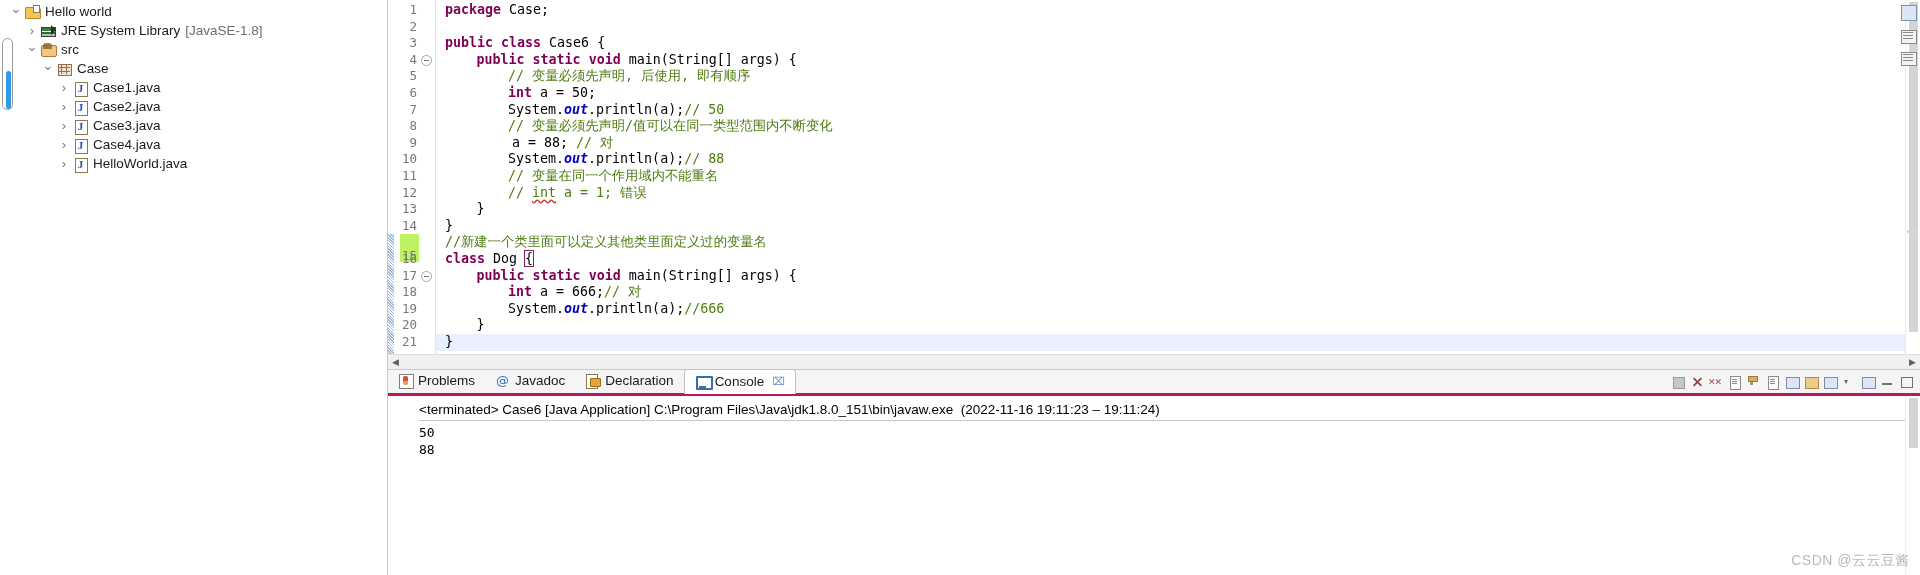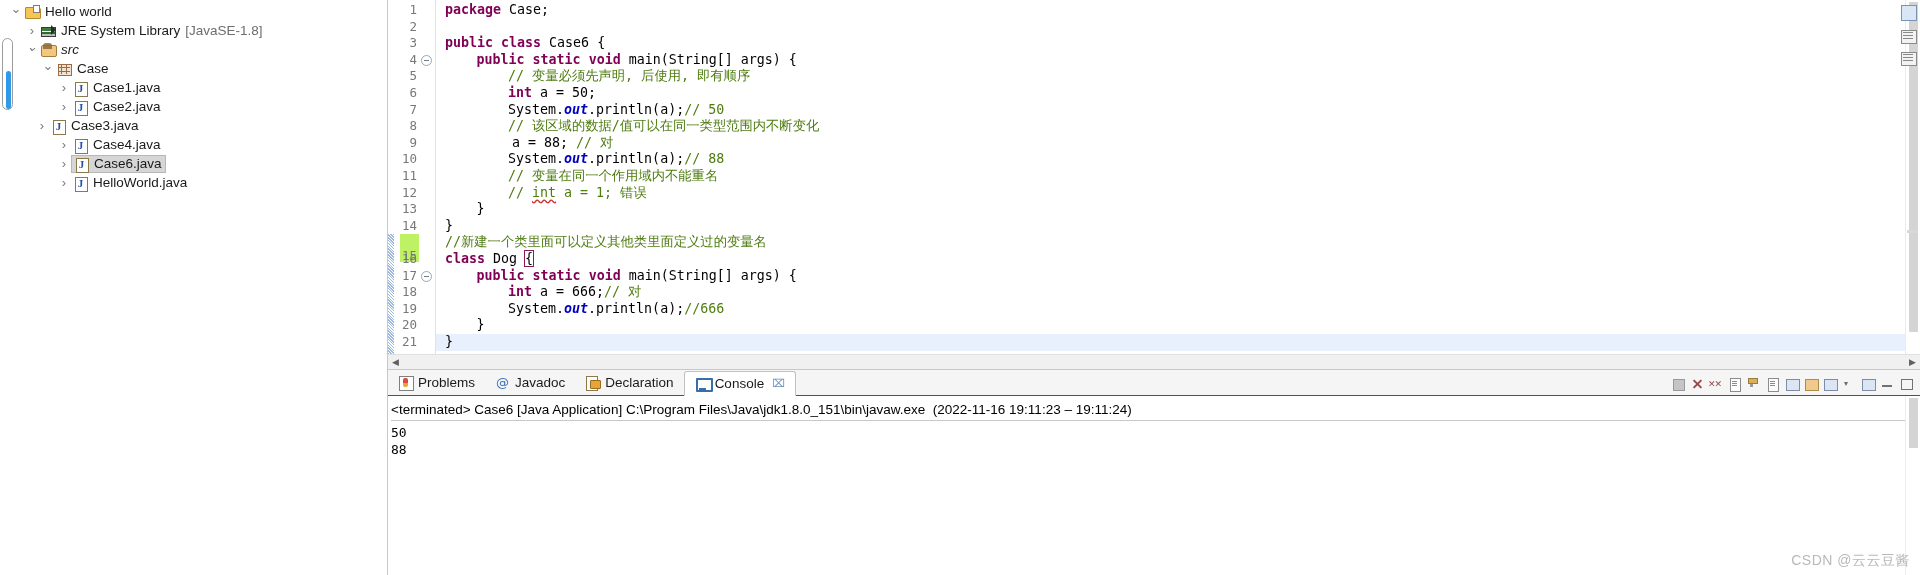--- a/index.html
+++ b/index.html
@@ -205,21 +205,21 @@
   #console {
     position:relative; flex:1 1 auto;
     display:flex; flex-direction:column;
     background:#ffffff;
     border-top:1px solid #c8c8c8;
   }
   .tabbar {
     position:relative;
     height:26px; display:flex; align-items:flex-end;
     background:#f5f5f5;
-    border-bottom:1px solid #be185d;
+    border-bottom:3px solid #be185d;
   }
   .tab {
     display:flex; align-items:center; gap:5px;
     height:25px; padding:0 10px;
     font-size:13.5px; color:#1a1a1a; white-space:nowrap;
   }
   .tab.active {
     background:#ffffff;
     border:1px solid #c2c2c2; border-bottom:1px solid #ffffff;
     border-radius:3px 3px 0 0;
@@ -305,20 +305,21 @@
     background:#5a5a5a;
   }
   .tbi-max::before {
     content:""; position:absolute; left:3px; top:3px; width:10px; height:9px;
     border:1px solid #5a5a5a;
   }
 
   .console-body {
     position:relative; flex:1 1 auto; background:#ffffff; overflow:hidden;
     display:flex;
+    margin-left:28px;
   }
   .console-text {
     flex:1 1 auto; padding:4px 0 0 3px;
     font-family:"DejaVu Sans", sans-serif;
   }
   .cline {
     font-family:"DejaVu Sans Mono", monospace;
     font-size:13px; line-height:17px; color:#000000; white-space:pre;
   }
   .cline.head {
@@ -369,21 +370,21 @@
           </span>
         </div>
         <div class="tree-row" style="padding-left: 24px;">
           <span class="twisty closed"></span>
           <span class="lbl-wrap">
             <span class="ticon ic-jre"></span>
             <span class="tlabel">JRE System Library</span>
             <span class="tlabel-dim">[JavaSE-1.8]</span>
           </span>
         </div>
-        <div class="tree-row" style="padding-left: 24px; font-style: italic;">
+        <div class="tree-row" style="padding-left: 24px;">
           <span class="twisty open"></span>
           <span class="lbl-wrap">
             <span class="ticon ic-src"></span>
             <span class="tlabel">src</span>
           </span>
         </div>
         <div class="tree-row" style="padding-left: 40px;">
           <span class="twisty open"></span>
           <span class="lbl-wrap">
             <span class="ticon ic-pkg"></span>
@@ -397,39 +398,32 @@
             <span class="tlabel">Case1.java</span>
           </span>
         </div>
         <div class="tree-row" style="padding-left: 56px;">
           <span class="twisty closed"></span>
           <span class="lbl-wrap">
             <span class="ticon ic-java"></span>
             <span class="tlabel">Case2.java</span>
           </span>
         </div>
-        <div class="tree-row" style="padding-left: 34px;">
+        <div class="tree-row" style="padding-left: 56px;">
           <span class="twisty closed"></span>
           <span class="lbl-wrap">
             <span class="ticon ic-java"></span>
             <span class="tlabel">Case3.java</span>
           </span>
         </div>
         <div class="tree-row" style="padding-left: 56px;">
           <span class="twisty closed"></span>
           <span class="lbl-wrap">
             <span class="ticon ic-java"></span>
             <span class="tlabel">Case4.java</span>
-          </span>
-        </div>
-        <div class="tree-row selected" style="padding-left: 56px;">
-          <span class="twisty closed"></span>
-          <span class="lbl-wrap">
-            <span class="ticon ic-java"></span>
-            <span class="tlabel">Case6.java</span>
           </span>
         </div>
         <div class="tree-row" style="padding-left: 56px;">
           <span class="twisty closed"></span>
           <span class="lbl-wrap">
             <span class="ticon ic-java"></span>
             <span class="tlabel">HelloWorld.java</span>
           </span>
         </div>
       </div>
@@ -470,21 +464,21 @@
           <div class="ln" style="top: 334px;">21</div>
           <div class="ln" style="top: 350.6px;">22</div>
         </div>
       <div class="code-area" id="code-area">
           <div class="cl" style="top: 2px; left: 9px;"><span class="kw">package</span> Case;</div>
           <div class="cl" style="top: 35.2px; left: 9px;"><span class="kw">public</span> <span class="kw">class</span> Case6 {</div>
           <div class="cl" style="top: 51.8px; left: 40.5px;"><span class="kw">public</span> <span class="kw">static</span> <span class="kw">void</span> main(String[] args) {</div>
           <div class="cl" style="top: 68.4px; left: 72px;"><span class="cm">// 变量必须先声明, 后使用, 即有顺序</span></div>
           <div class="cl" style="top: 85px; left: 72px;"><span class="kw">int</span> a = 50;</div>
           <div class="cl" style="top: 101.6px; left: 72px;">System.<span class="fld">out</span>.println(a);<span class="cm">// 50</span></div>
-          <div class="cl" style="top: 118.2px; left: 72px;"><span class="cm">// 该区域的数据/值可以在同一类型范围内不断变化</span></div>
+          <div class="cl" style="top: 118.2px; left: 72px;"><span class="cm">// 变量必须先声明/值可以在同一类型范围内不断变化</span></div>
           <div class="cl" style="top: 134.8px; left: 76px;">a = 88; <span class="cm">// 对</span></div>
           <div class="cl" style="top: 151.4px; left: 72px;">System.<span class="fld">out</span>.println(a);<span class="cm">// 88</span></div>
           <div class="cl" style="top: 168px; left: 72px;"><span class="cm">// 变量在同一个作用域内不能重名</span></div>
           <div class="cl" style="top: 184.6px; left: 72px;"><span class="cm">// <span class="err">int</span> a = 1; 错误</span></div>
           <div class="cl" style="top: 201.2px; left: 40.5px;">}</div>
           <div class="cl" style="top: 217.8px; left: 9px;">}</div>
           <div class="cl" style="top: 234.4px; left: 9px;"><span class="cm">//新建一个类里面可以定义其他类里面定义过的变量名</span></div>
           <div class="cl" style="top: 251px; left: 9px;"><span class="kw">class</span> Dog <span class="brkt">{</span></div>
           <div class="cl" style="top: 267.6px; left: 40.5px;"><span class="kw">public</span> <span class="kw">static</span> <span class="kw">void</span> main(String[] args) {</div>
           <div class="cl" style="top: 284.2px; left: 72px;"><span class="kw">int</span> a = 666;<span class="cm">// 对</span></div>

